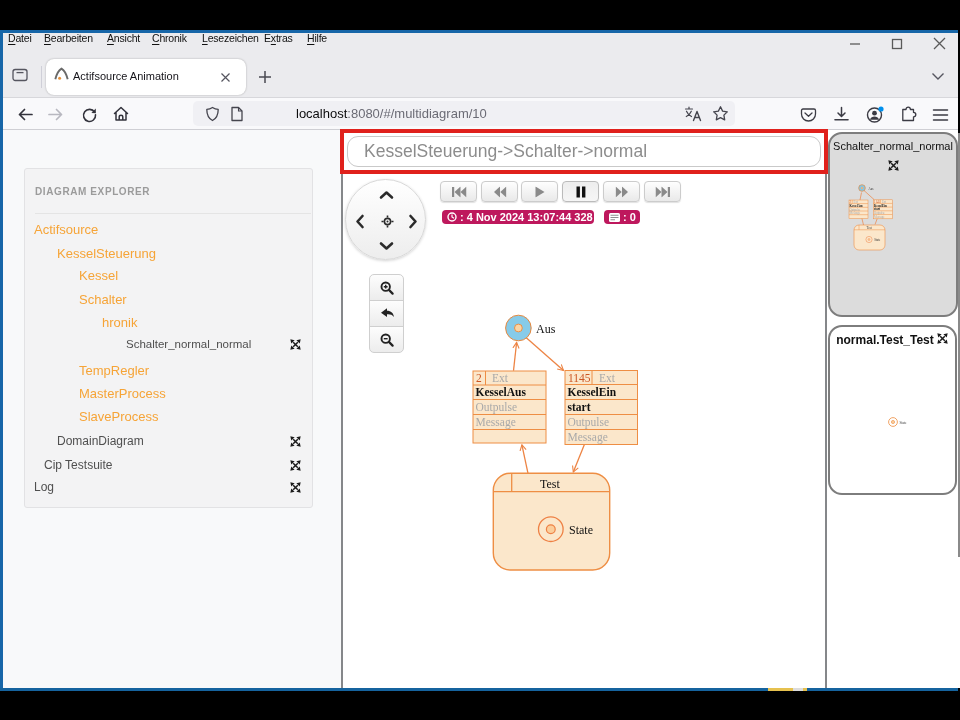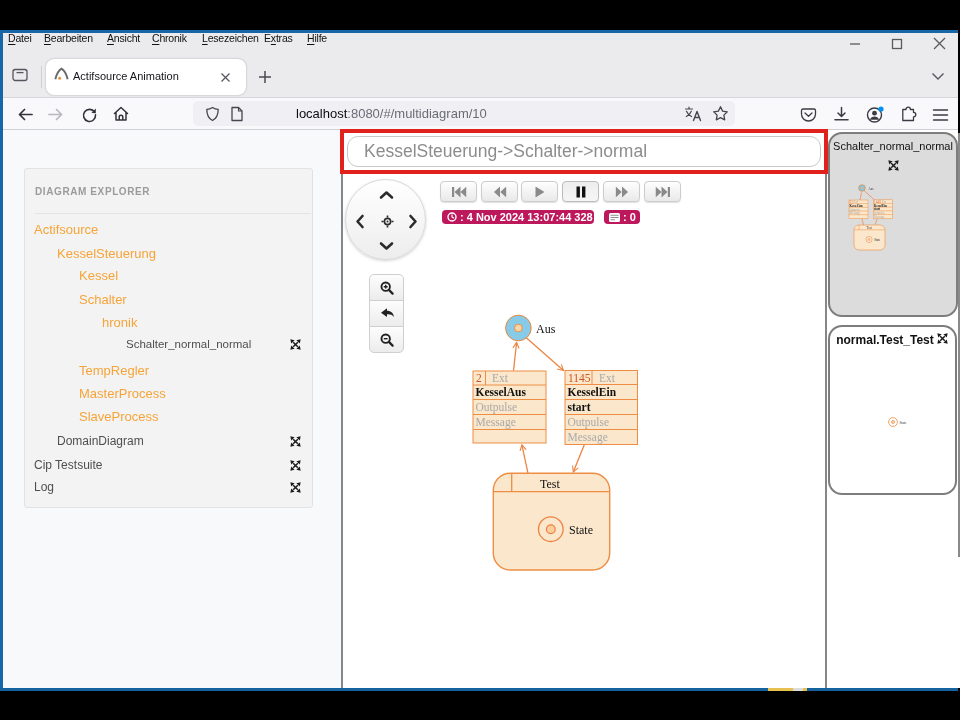--- a/index.html
+++ b/index.html
@@ -213,21 +213,21 @@
     <div class="trow" style="left:31px;top:92px">Actifsource</div>
     <div class="trow" style="left:54px;top:116px">KesselSteuerung</div>
     <div class="trow" style="left:76px;top:138px">Kessel</div>
     <div class="trow" style="left:76px;top:162px">Schalter</div>
     <div class="trow" style="left:99px;top:185px">hronik</div>
     <div class="trow gray" style="left:123px;top:208px;font-size:11.5px">Schalter_normal_normal</div>
     <div class="trow" style="left:76px;top:233px">TempRegler</div>
     <div class="trow" style="left:76px;top:256px">MasterProcess</div>
     <div class="trow" style="left:76px;top:279px">SlaveProcess</div>
     <div class="trow gray" style="left:54px;top:304px">DomainDiagram</div>
-    <div class="trow gray" style="left:31px;top:328px">Cip Testsuite</div>
+    <div class="trow gray" style="left:41px;top:328px">Cip Testsuite</div>
     <div class="trow gray" style="left:31px;top:350px">Log</div>
     <svg class="xicon" style="left:287px;top:209px">
         <use href="#xarr"></use>
       </svg>
     <svg class="xicon" style="left:287px;top:306px">
         <use href="#xarr"></use>
       </svg>
     <svg class="xicon" style="left:287px;top:330px">
         <use href="#xarr"></use>
       </svg>

